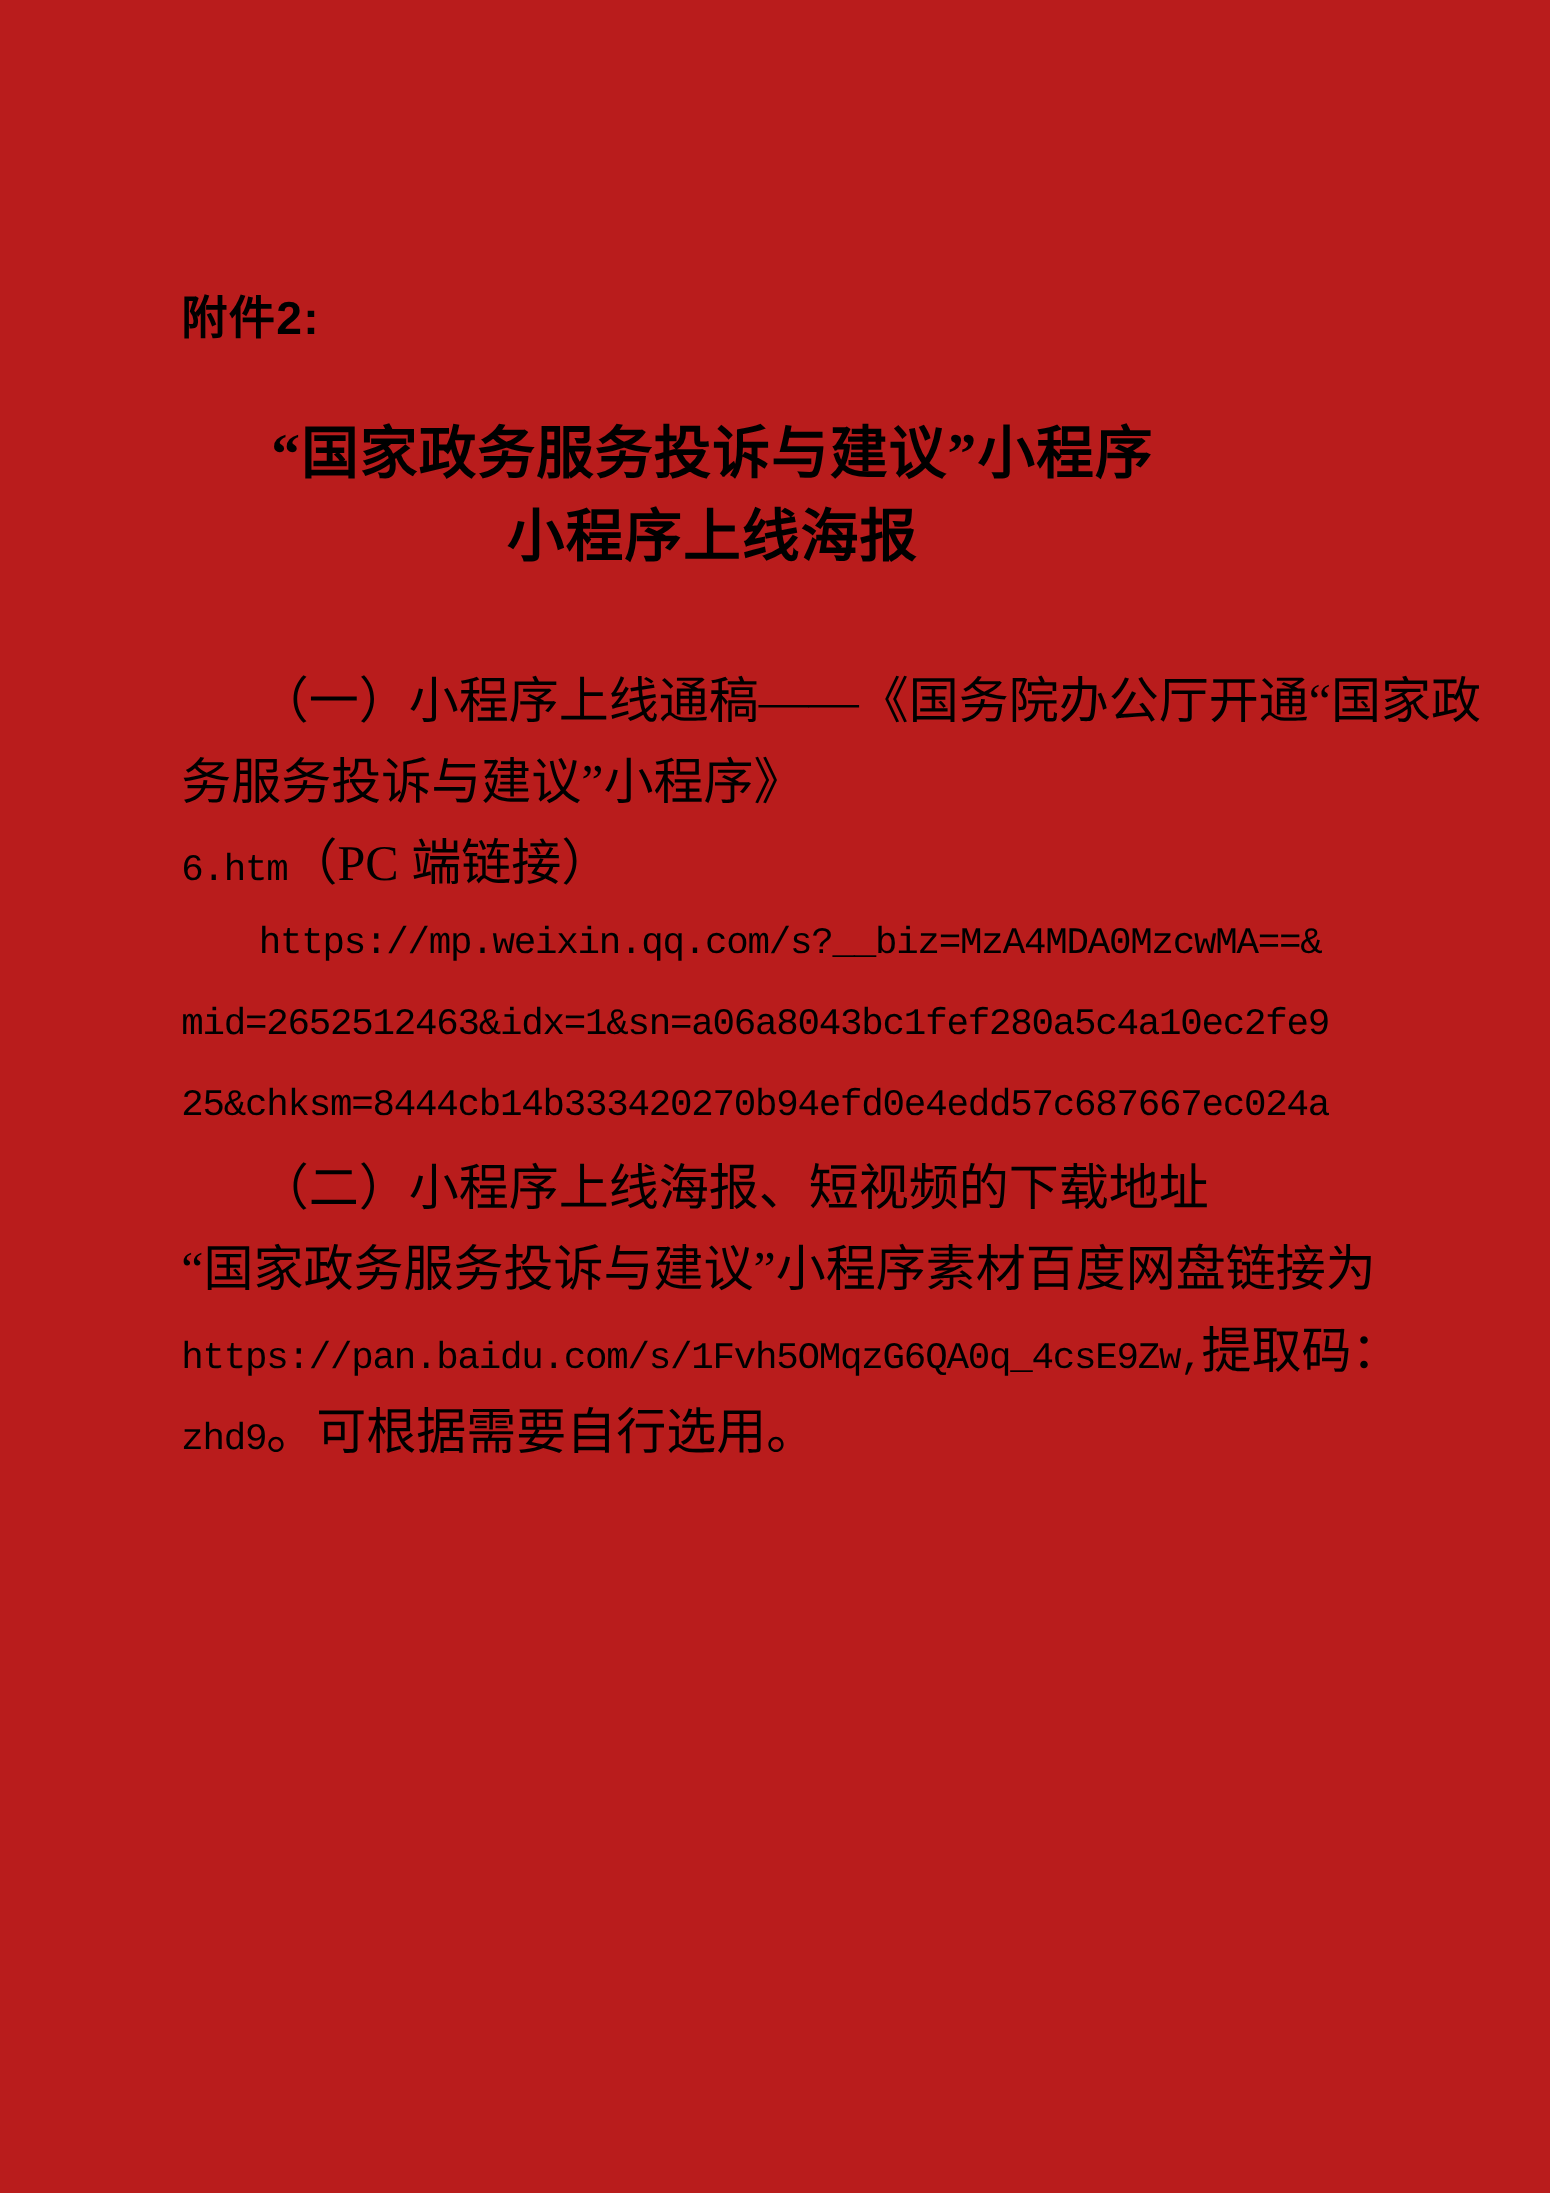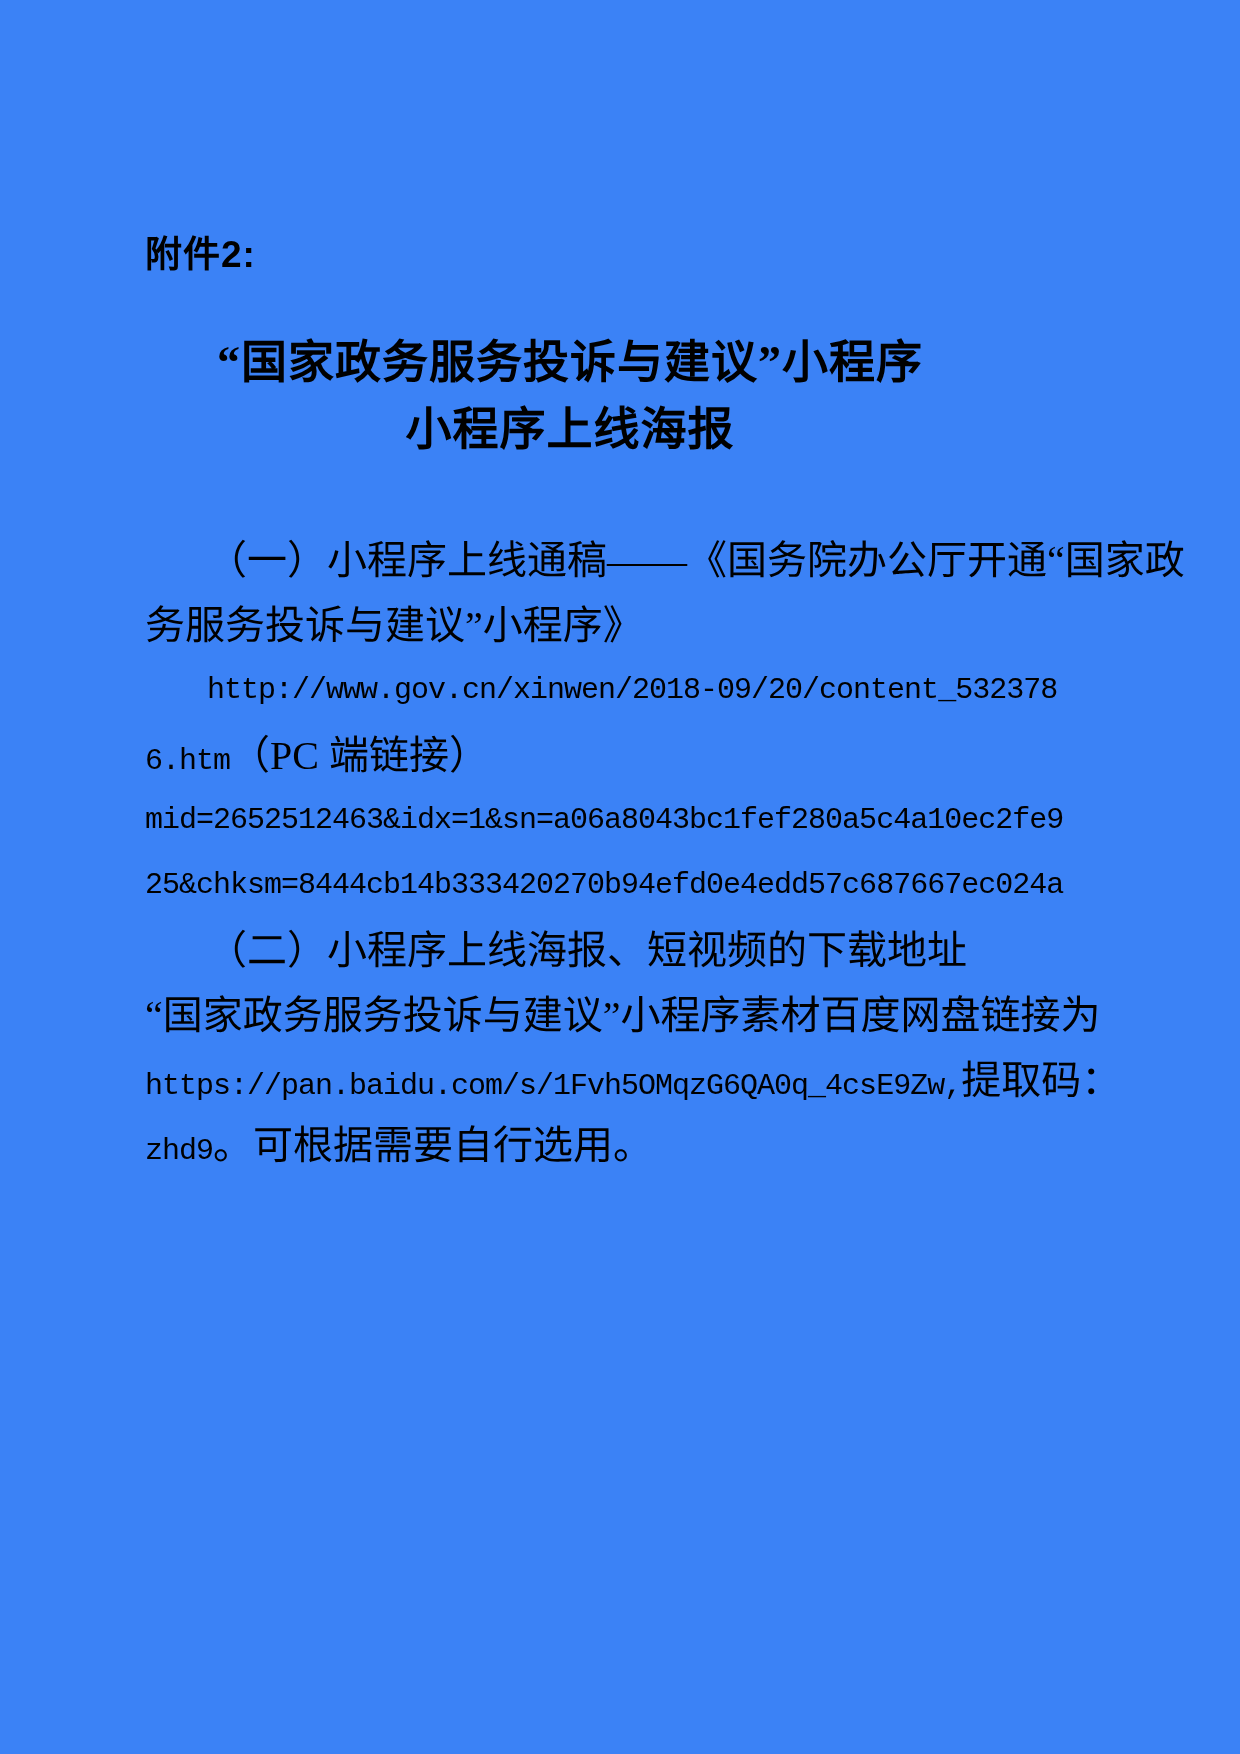--- a/index.html
+++ b/index.html
@@ -4,21 +4,21 @@
 <style>
   html, body {
     margin: 0;
     padding: 0;
     background: #ffffff;
   }
   .page {
     position: relative;
     width: 1240px;
     height: 1754px;
-    background: #3b82f6;
+    background: #b91c1c;
     color: #000000;
     overflow: hidden;
   }
   .attachment-label {
     position: absolute;
     left: 145px;
     top: 224px;
     font-family: "Liberation Sans", sans-serif;
     font-weight: 700;
     font-size: 37px;
@@ -71,22 +71,22 @@
   <div class="attachment-label">附件2:</div>
 
   <div class="doc-title">
     <div class="title-line">“国家政务服务投诉与建议”小程序</div>
     <div class="title-line">小程序上线海报</div>
   </div>
 
   <div class="doc-body" id="doc-body">
       <div class="line indent"><span class="zh">（一）小程序上线通稿——《国务院办公厅开通“国家政</span></div>
       <div class="line"><span class="zh">务服务投诉与建议”小程序》</span></div>
-      <div class="line indent"><span class="url">http://www.gov.cn/xinwen/2018-09/20/content_532378</span></div>
       <div class="line"><span class="url">6.htm</span><span class="zh">（PC 端链接）</span></div>
+      <div class="line indent"><span class="url">https://mp.weixin.qq.com/s?__biz=MzA4MDA0MzcwMA==&amp;</span></div>
       <div class="line"><span class="url">mid=2652512463&amp;idx=1&amp;sn=a06a8043bc1fef280a5c4a10ec2fe9</span></div>
       <div class="line"><span class="url">25&amp;chksm=8444cb14b333420270b94efd0e4edd57c687667ec024a</span></div>
       <div class="line indent"><span class="zh">（二）小程序上线海报、短视频的下载地址</span></div>
       <div class="line"><span class="zh">“国家政务服务投诉与建议”小程序素材百度网盘链接为</span></div>
       <div class="line"><span class="url">https://pan.baidu.com/s/1Fvh5OMqzG6QA0q_4csE9Zw,</span><span class="zh">提取码：</span></div>
       <div class="line"><span class="url">zhd9</span><span class="zh">。可根据需要自行选用。</span></div>
     </div>
 
 </div>
 

